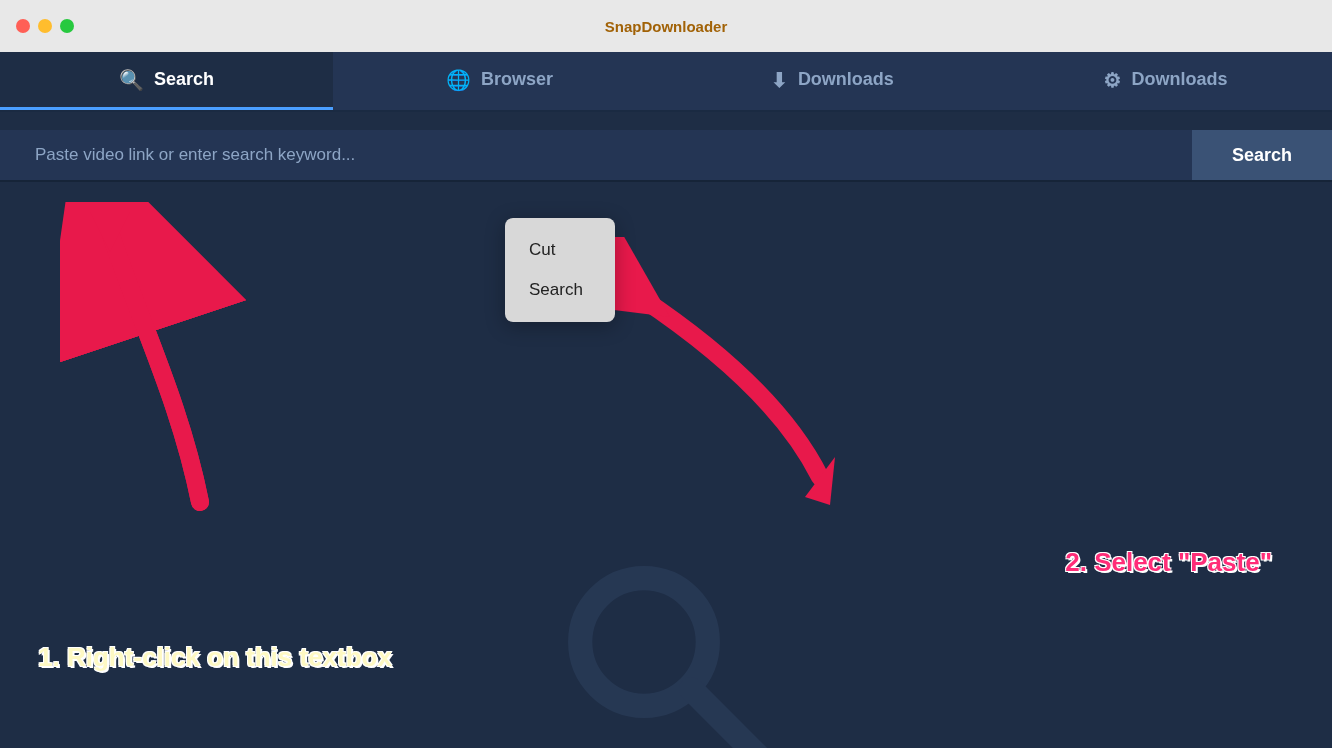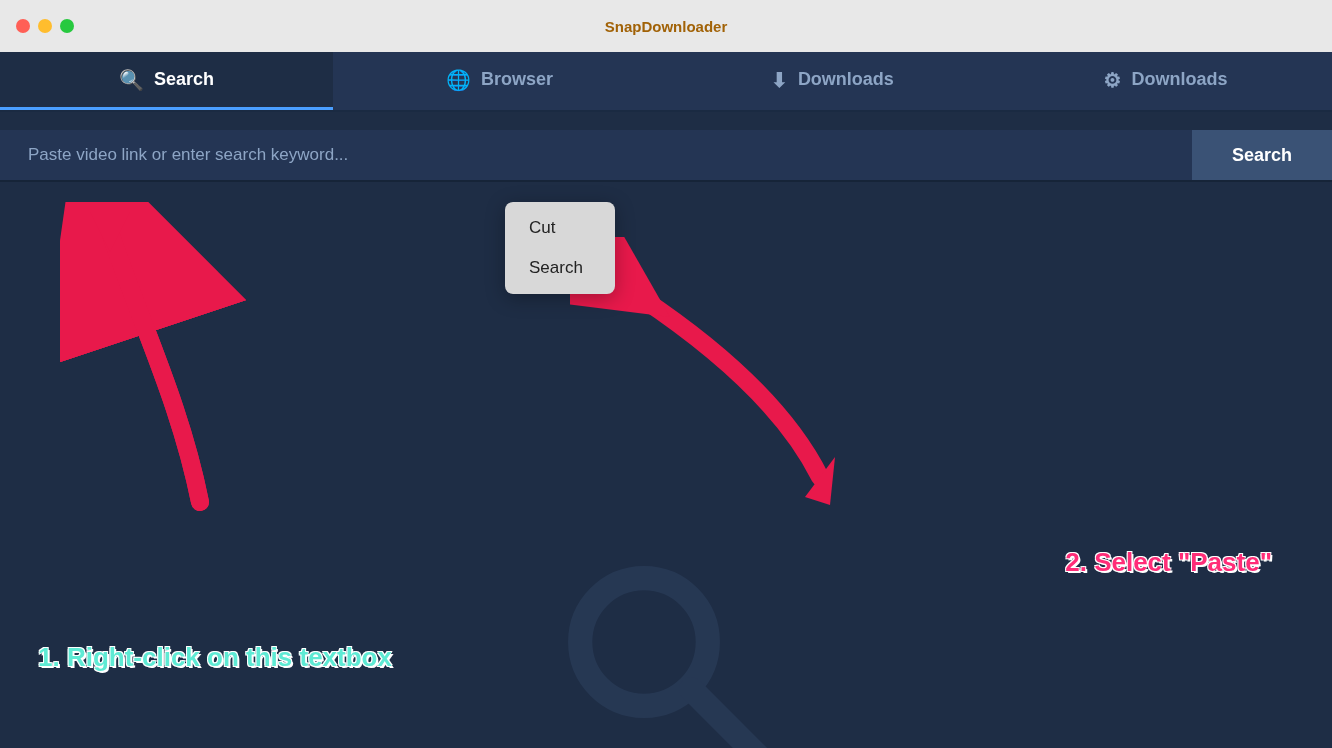--- a/index.html
+++ b/index.html
@@ -100,21 +100,21 @@
       height: 70px;
       border-bottom: 2px solid #162438;
     }
 
     .search-input-wrapper {
       flex: 1;
       background: #243554;
       border: none;
       display: flex;
       align-items: center;
-      padding: 0 28px;
+      padding: 0 35px;
       margin-left: 0;
     }
 
     .search-input {
       width: 100%;
       background: transparent;
       border: none;
       outline: none;
       font-size: 17px;
       color: #8da5c5;
@@ -140,25 +140,25 @@
     .main-content {
       position: relative;
       height: calc(748px - 52px - 60px - 70px);
       background: #1e2d45;
       overflow: hidden;
     }
 
     
     .context-menu {
       position: absolute;
-      top: 20px;
+      top: 36px;
       left: 505px;
       background: #d8d8d8;
       border-radius: 8px;
-      padding: 6px 0;
+      padding: 12px 0;
       min-width: 110px;
       box-shadow: 0 4px 20px rgba(0,0,0,0.3);
       z-index: 100;
     }
 
     .context-menu-item {
       padding: 10px 24px;
       font-size: 17px;
       color: #222;
       cursor: pointer;
@@ -281,21 +281,21 @@
     <defs>
       <marker id="arrowhead2" markerWidth="12" markerHeight="12" refX="2" refY="6" orient="auto">
         <polygon points="12 0, 0 6, 12 12" fill="#e8194b"></polygon>
       </marker>
     </defs>
     <path d="M 250 240 C 220 180, 160 120, 70 60" stroke="#e8194b" stroke-width="18" fill="none" stroke-linecap="round" marker-end="url(#arrowhead2)"></path>
 
     <polygon points="265,220 235,260 260,268" fill="#e8194b"></polygon>
   </svg>
 
-  <div class="label-1" style="position:absolute; bottom:75px; left:38px; font-size:26px; font-weight:900; color:#5eead4; text-shadow: 2px 2px 0 #fff, -1px -1px 0 #fff, 1px -1px 0 #fff, -1px 1px 0 #fff;">1. Right-click on this textbox</div>
+  <div class="label-1" style="position:absolute; bottom:75px; left:38px; font-size:26px; font-weight:900; color:#fef9c3; text-shadow: 2px 2px 0 #fff, -1px -1px 0 #fff, 1px -1px 0 #fff, -1px 1px 0 #fff;">1. Right-click on this textbox</div>
 
   <div class="label-2" style="position:absolute; bottom:170px; right:60px; font-size:26px; font-weight:900; color:#ff2d78; text-shadow: 2px 2px 0 #fff, -1px -1px 0 #fff, 1px -1px 0 #fff, -1px 1px 0 #fff;">2. Select "Paste"</div>
 
   <div class="watermark-icon">
     <svg viewBox="0 0 200 200" width="250" height="250">
       <circle cx="80" cy="80" r="58" stroke="#3a5275" stroke-width="22" fill="none"></circle>
       <line x1="123" y1="123" x2="185" y2="185" stroke="#3a5275" stroke-width="22" stroke-linecap="round"></line>
     </svg>
   </div>
 

